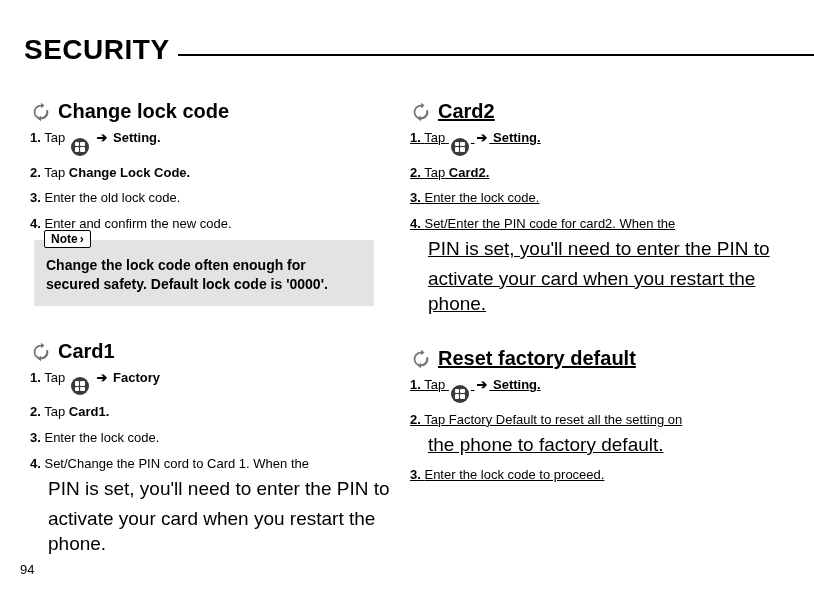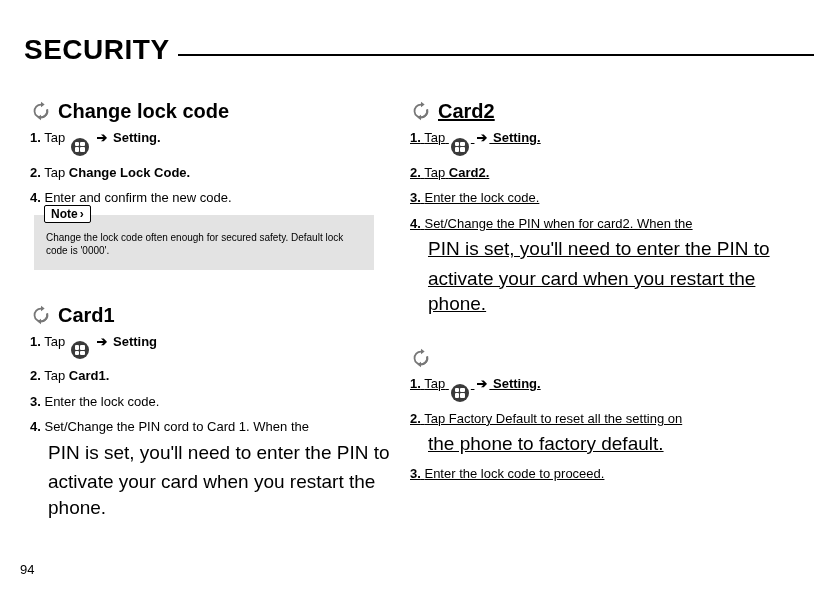--- a/index.html
+++ b/index.html
@@ -37,21 +37,21 @@
     display: flex;
     margin-top: 34px;
   }
   .col-left { width: 380px; padding-left: 6px; }
   .col-right { width: 380px; padding-left: 6px; text-decoration: underline; }
   .section {
     margin-bottom: 24px;
   }
   .sec-head {
     display: flex;
-    align-items: flex-start;
+    align-items: flex-end;
     margin-bottom: 2px;
   }
   .sec-head-title {
     font-size: 20px;
     font-weight: 900;
     margin-left: 6px;
   }
   .step {
     font-size: 13px;
     line-height: 1.35;
@@ -112,23 +112,24 @@
     font-weight: 900;
     padding: 1px 6px 1px 6px;
     border-radius: 2px;
   }
   .note-label::after {
     content: "›";
     font-weight: 900;
     margin-left: 2px;
   }
   .note-text {
-    font-size: 10px;
+    font-size: 14px;
     line-height: 1.35;
     margin-top: 6px;
+    font-weight: bold;
   }
   .page-num {
     position: absolute;
     left: 20px;
     bottom: 12px;
     font-size: 13px;
   }
 </style>
 </head>
 <body>
@@ -166,20 +167,24 @@
             </span>
           <span class="arrow">➔</span>
           <span class="bold">Setting.</span>
         </div>
         <div class="step">
           <span class="num">2.</span>
           <span>Tap</span>
           <span class="bold">Change Lock Code.</span>
         </div>
         <div class="step">
+          <span class="num">3.</span>
+          <span>Enter the old lock code.</span>
+        </div>
+        <div class="step">
           <span class="num">4.</span>
           <span>Enter and confirm the new code.</span>
         </div>
 
         <div class="note-box">
           <span class="note-label">Note</span>
           <div class="note-text">Change the lock code often enough for secured safety. Default lock code is '0000'.</div>
         </div>
       </div>
 
@@ -198,21 +203,21 @@
           <span>Tap</span>
           <span class="grid-icon">
               <span class="g">
                 <span></span>
                 <span></span>
                 <span></span>
                 <span></span>
               </span>
             </span>
           <span class="arrow">➔</span>
-          <span class="bold">Setting</span>
+          <span class="bold">Factory</span>
         </div>
         <div class="step">
           <span class="num">2.</span>
           <span>Tap</span>
           <span class="bold">Card1.</span>
         </div>
         <div class="step">
           <span class="num">3.</span>
           <span>Enter the lock code.</span>
         </div>
@@ -256,34 +261,35 @@
           <span class="num">2.</span>
           <span>Tap</span>
           <span class="bold">Card2.</span>
         </div>
         <div class="step">
           <span class="num">3.</span>
           <span>Enter the lock code.</span>
         </div>
         <div class="step">
           <span class="num">4.</span>
-          <span>Set/Change the PIN when for card2. When the</span>
+          <span>Set/Enter the PIN code for card2. When the</span>
         </div>
         <div class="step-cont">PIN is set, you'll need to enter the PIN to</div>
         <div class="step-cont">activate your card when you restart the phone.</div>
       </div>
 
       <div class="section" style="margin-top:30px;">
         <div class="sec-head">
           <span class="cycle-icon">
             <svg viewBox="0 0 24 24">
                 <path fill="#777" d="M12 4a8 8 0 1 0 7.7 5.9l-2 .6A6 6 0 1 1 12 6v2l4-3-4-3v2z"></path>
                 <path fill="#777" d="M12 20a8 8 0 0 0 7.7-10l-2 .6A6 6 0 0 1 12 18v-2l-4 3 4 3v-2z"></path>
               </svg>
           </span>
+          <span class="sec-head-title">Reset factory default</span>
         </div>
         <div class="step">
           <span class="num">1.</span>
           <span>Tap</span>
           <span class="grid-icon">
               <span class="g">
                 <span></span>
                 <span></span>
                 <span></span>
                 <span></span>

